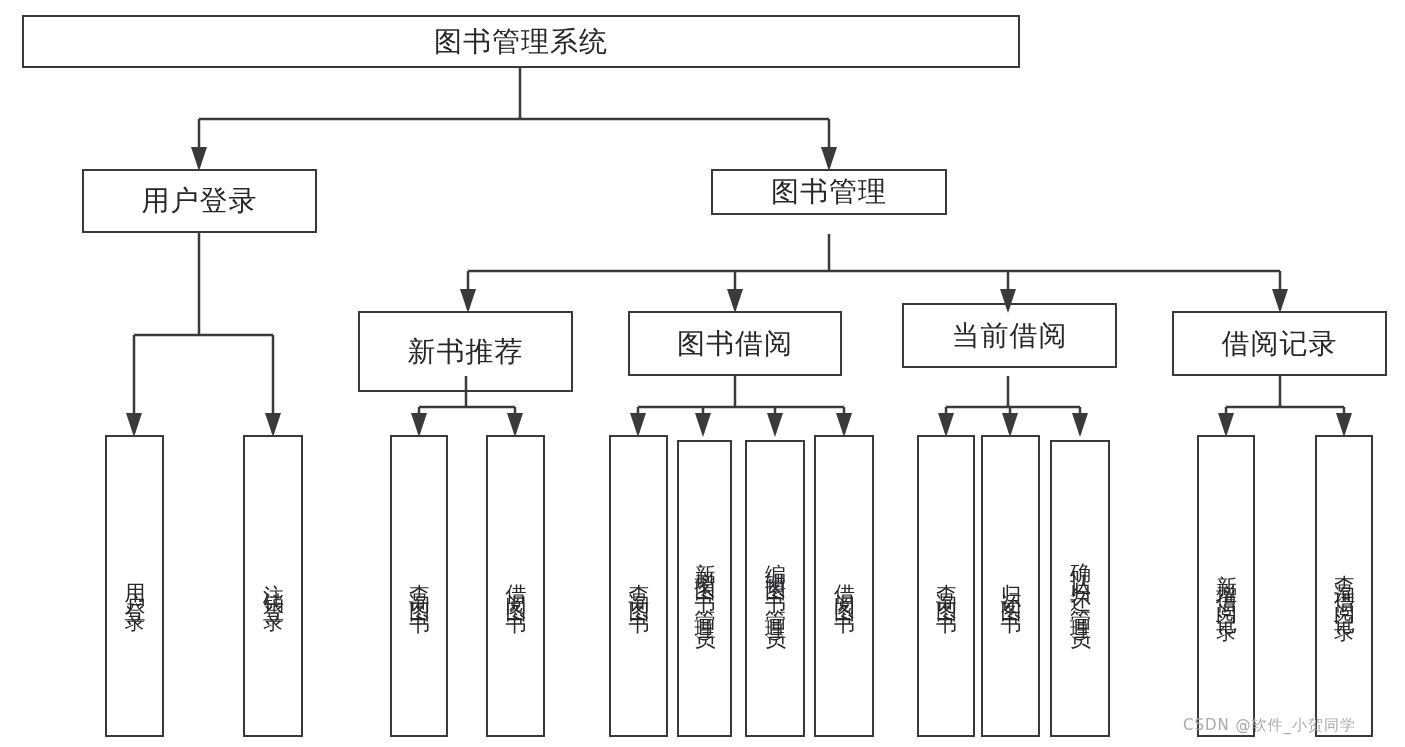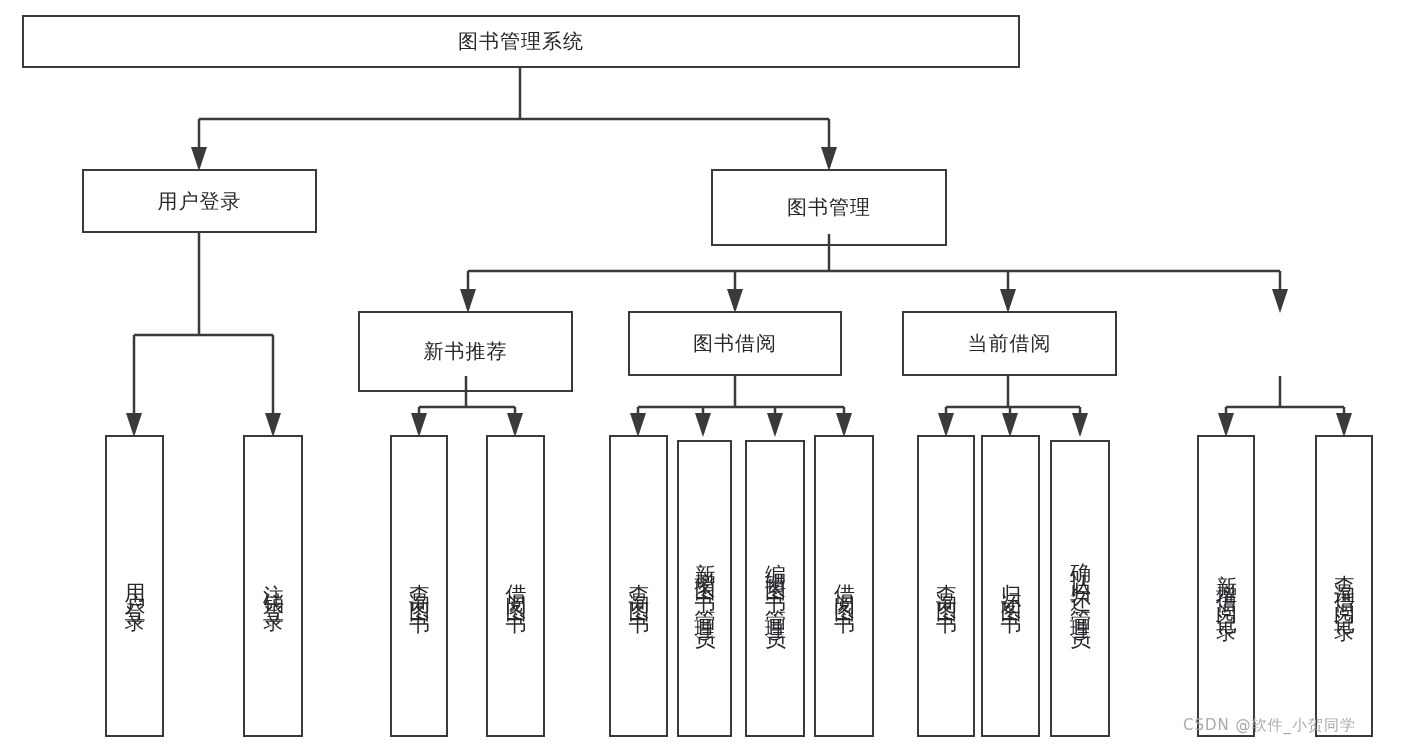--- a/index.html
+++ b/index.html
@@ -13,21 +13,21 @@
   }
   .node {
     position: absolute;
     box-sizing: border-box;
     border: 2.5px solid #3a3a3a;
     background: #ffffff;
     display: flex;
     align-items: center;
     justify-content: center;
     color: #25272b;
-    font-size: 20px;
+    font-size: 28px;
     letter-spacing: 1px;
     z-index: 2;
   }
   .vnode {
     writing-mode: vertical-rl;
     text-orientation: mixed;
     font-size: 21px;
     letter-spacing: 0.45em;
     line-height: 1;
     padding: 4px 0;
@@ -45,24 +45,24 @@
     top: 716px;
     font-size: 15px;
     letter-spacing: 1px;
     color: rgba(164,164,174,0.95);
     z-index: 4;
     white-space: nowrap;
   }
   
   #n-root        { left: 22px;   top: 15px;  width: 998px; height: 53px; }
   #n-user-login  { left: 82px;   top: 169px; width: 235px; height: 64px; }
-  #n-book-mgmt   { left: 711px;  top: 169px; width: 236px; height: 77px; }
+  #n-book-mgmt   { left: 711px;  top: 169px; width: 236px; height: 46px; }
   #n-new-book    { left: 358px;  top: 311px; width: 215px; height: 81px; }
   #n-book-borrow { left: 628px;  top: 311px; width: 214px; height: 65px; }
-  #n-cur-borrow  { left: 902px;  top: 311px; width: 215px; height: 65px; }
+  #n-cur-borrow  { left: 902px;  top: 303px; width: 215px; height: 65px; }
   #n-records     { left: 1172px; top: 311px; width: 215px; height: 65px; }
   #l-user-login  { left: 105px;  top: 435px; width: 59px;  height: 302px; }
   #l-logout      { left: 243px;  top: 435px; width: 60px;  height: 302px; }
   #l-nb-query    { left: 390px;  top: 435px; width: 58px;  height: 302px; }
   #l-nb-borrow   { left: 486px;  top: 435px; width: 59px;  height: 302px; }
   #l-bb-query    { left: 609px;  top: 435px; width: 59px;  height: 302px; }
   #l-bb-add      { left: 677px;  top: 440px; width: 55px;  height: 297px; }
   #l-bb-edit     { left: 745px;  top: 440px; width: 60px;  height: 297px; }
   #l-bb-borrow   { left: 814px;  top: 435px; width: 60px;  height: 302px; }
   #l-cb-query    { left: 917px;  top: 435px; width: 58px;  height: 302px; }
@@ -77,20 +77,21 @@
 <div id="canvas">
 
   <div class="node" id="n-root">图书管理系统</div>
 
   <div class="node" id="n-user-login">用户登录</div>
   <div class="node" id="n-book-mgmt">图书管理</div>
 
   <div class="node" id="n-new-book">新书推荐</div>
   <div class="node" id="n-book-borrow">图书借阅</div>
   <div class="node" id="n-cur-borrow">当前借阅</div>
+  <div class="node" id="n-records">借阅记录</div>
 
   <div class="node vnode" id="l-user-login">用户登录</div>
   <div class="node vnode" id="l-logout">注销登录</div>
 
   <div class="node vnode" id="l-nb-query">查询图书</div>
   <div class="node vnode" id="l-nb-borrow">借阅图书</div>
 
   <div class="node vnode" id="l-bb-query">查询图书</div>
   <div class="node vnode" id="l-bb-add">新增图书（管理员）</div>
   <div class="node vnode" id="l-bb-edit">编辑图书（管理员）</div>

